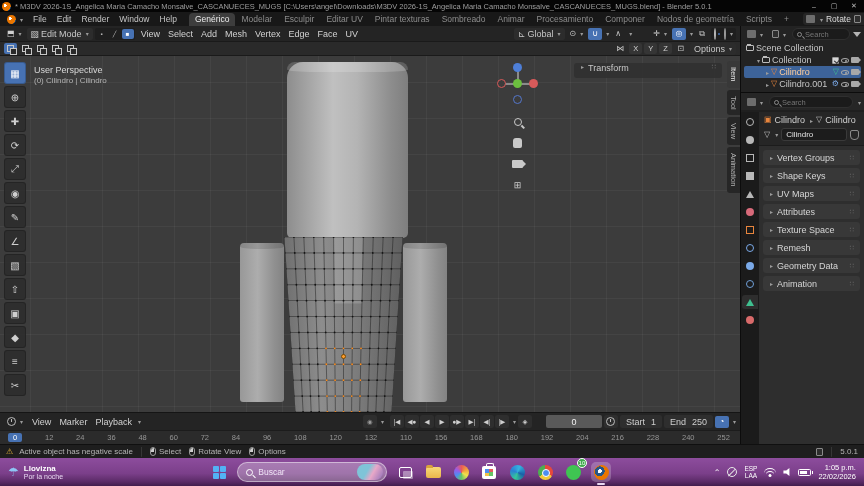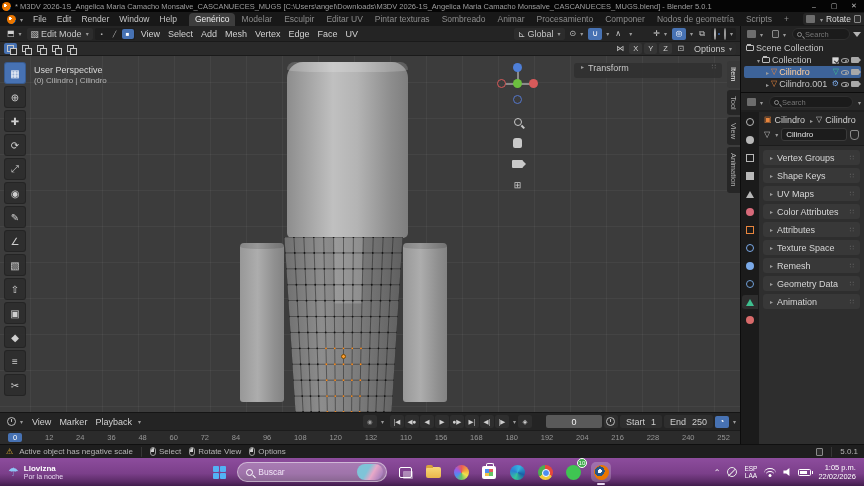--- a/index.html
+++ b/index.html
@@ -794,25 +794,20 @@
               <span>Shape Keys</span>
               <span class="dots">∷</span>
             </div>
             <div class="panel-row">
               <span class="chev">▸</span>
               <span>UV Maps</span>
               <span class="dots">∷</span>
             </div>
             <div class="panel-row">
               <span class="chev">▸</span>
-              <span>Color Attributes</span>
-              <span class="dots">∷</span>
-            </div>
-            <div class="panel-row">
-              <span class="chev">▸</span>
               <span>Attributes</span>
               <span class="dots">∷</span>
             </div>
             <div class="panel-row">
               <span class="chev">▸</span>
               <span>Texture Space</span>
               <span class="dots">∷</span>
             </div>
             <div class="panel-row">
               <span class="chev">▸</span>

